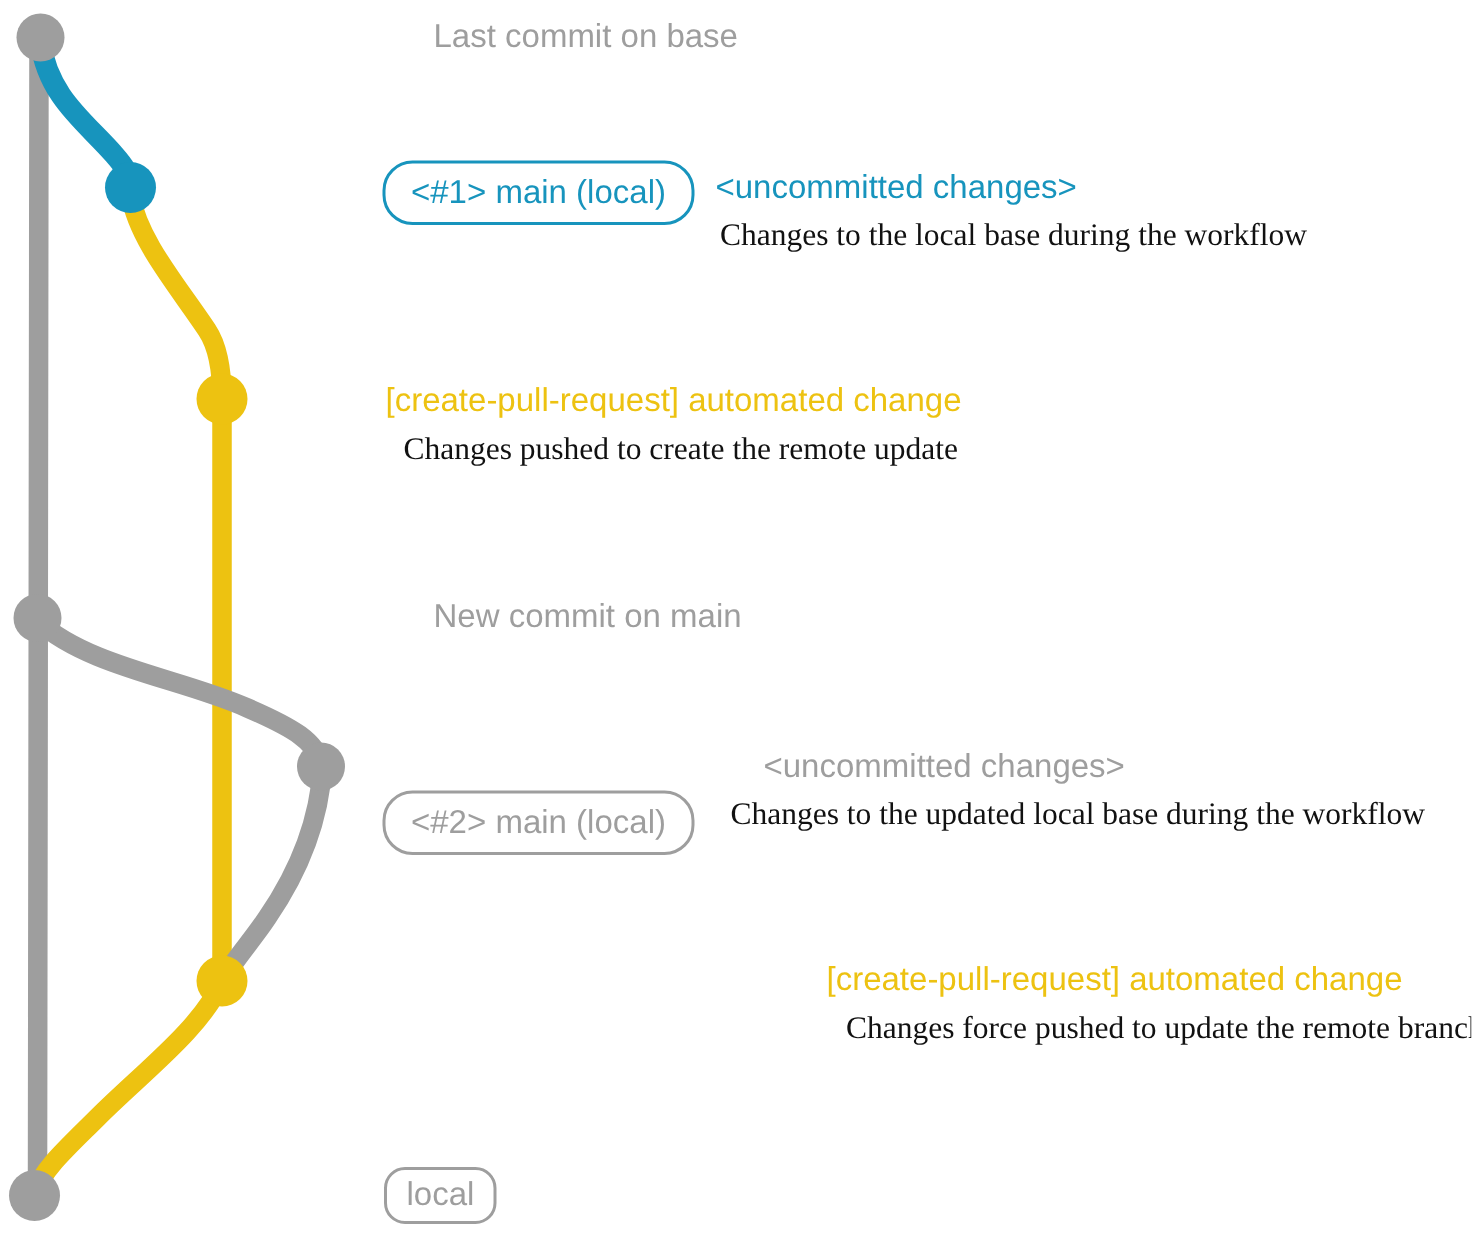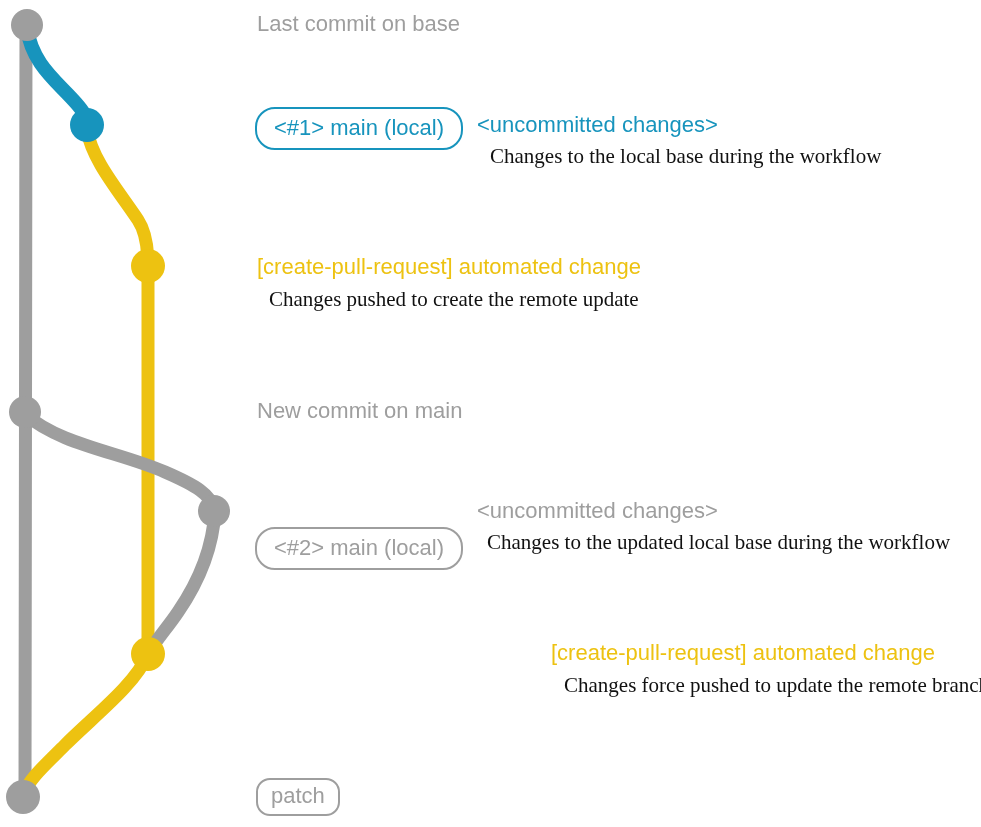--- a/index.html
+++ b/index.html
@@ -26,21 +26,21 @@
   .fill-gray     { fill: var(--color-gray); }
   .fill-blue     { fill: var(--color-blue); }
   .fill-yellow   { fill: var(--color-yellow); }
 
   .lbl {
     position: absolute;
     white-space: nowrap;
     font-size: 22px;
     line-height: 1.2;
   }
-  .lbl.gray   { color: var(--color-gray); }
+  .lbl.gray   { color: var(--color-gray); margin-left: 32px; }
   .lbl.blue   { color: var(--color-blue); }
   .lbl.yellow { color: var(--color-yellow); }
 
   .badge {
     position: absolute;
     display: inline-flex;
     align-items: center;
     justify-content: center;
     font-size: 22px;
     line-height: 1;
@@ -91,29 +91,29 @@
     <circle cx="25" cy="412" r="16" class="fill-gray"></circle>
     <circle cx="214" cy="511" r="16" class="fill-gray"></circle>
     <circle cx="148" cy="654" r="17" class="fill-yellow"></circle>
     <circle cx="23" cy="797" r="17" class="fill-gray"></circle>
   </svg>
 
   <div class="lbl gray" style="left:257px; top:11px;">Last commit on base</div>
 
   <div class="badge blue" style="left:255px; top:107px;">&lt;#1&gt; main (local)</div>
   <div class="lbl blue" style="left:477px; top:112px;">&lt;uncommitted changes&gt;</div>
-  <div class="note" style="left:490px; top:144px;">Changes to the local base during the workflow</div>
+  <div class="note" style="left:480px; top:144px;">Changes to the local base during the workflow</div>
 
   <div class="lbl yellow" style="left:257px; top:254px;">[create-pull-request] automated change</div>
   <div class="note" style="left:269px; top:287px;">Changes pushed to create the remote update</div>
 
   <div class="lbl gray" style="left:257px; top:398px;">New commit on main</div>
 
   <div class="badge gray" style="left:255px; top:493px;margin-top:34px;">&lt;#2&gt; main (local)</div>
   <div class="lbl gray" style="left:477px; top:498px;">&lt;uncommitted changes&gt;</div>
   <div class="note" style="left:487px; top:530px;">Changes to the updated local base during the workflow</div>
 
   <div class="lbl yellow" style="left:551px; top:640px;">[create-pull-request] automated change</div>
   <div class="note" style="left:564px; top:673px;">Changes force pushed to update the remote branch</div>
 
-  <div class="badge gray small" style="left:256px; top:778px;">patch</div>
+  <div class="badge gray small" style="left:256px; top:778px;">local</div>
 
 </div>
 
 </body></html>

